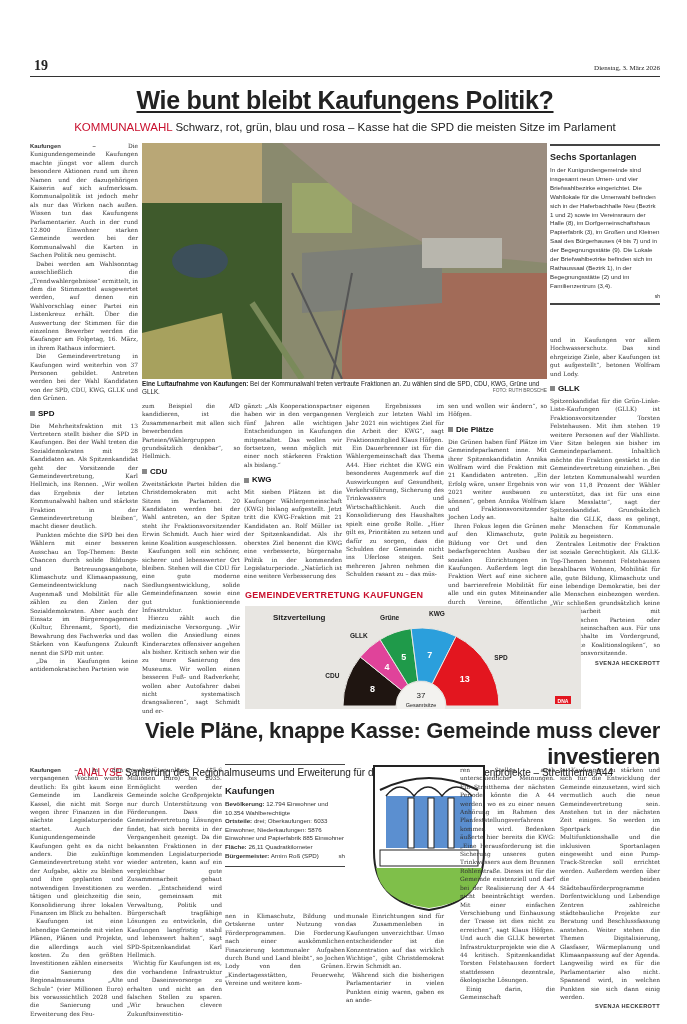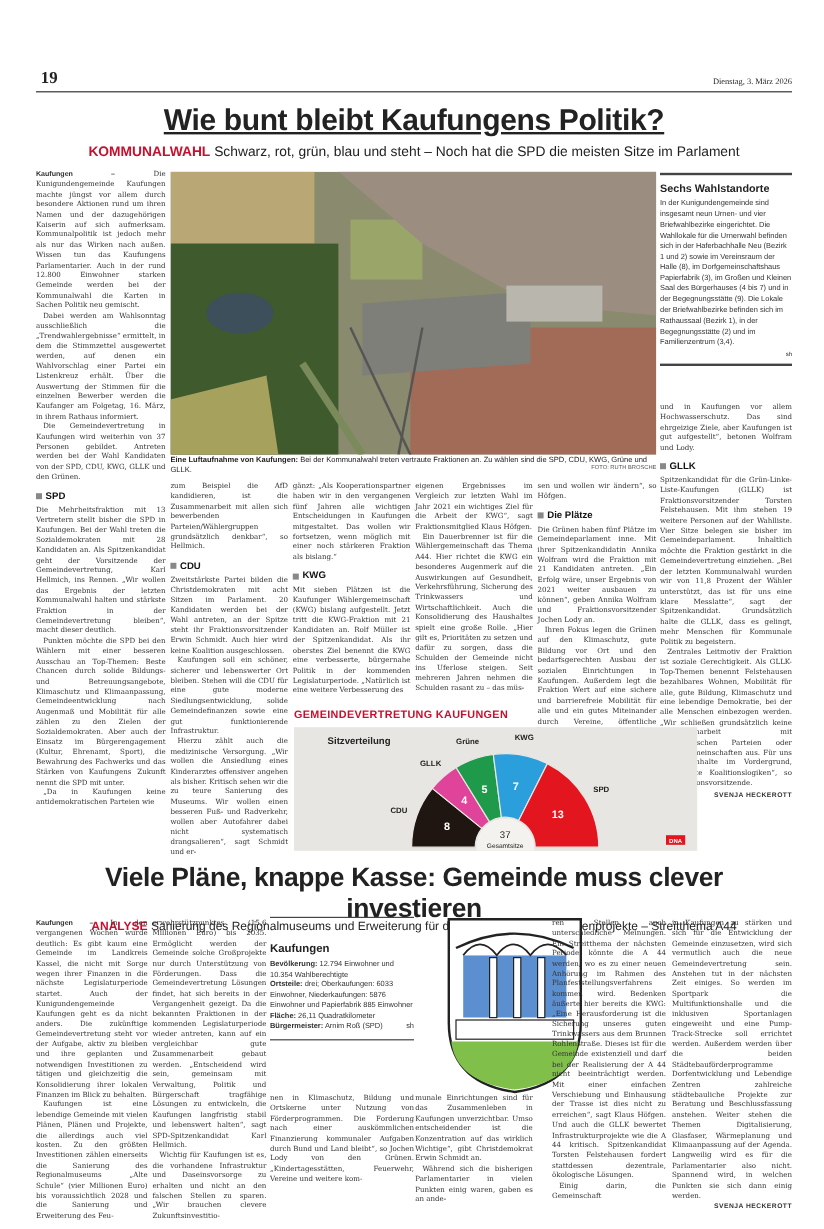--- a/index.html
+++ b/index.html
@@ -4,60 +4,60 @@
 <style>
   html,body{margin:0;padding:0;background:#fff;}
   body{width:687px;height:1024px;position:relative;overflow:hidden;font-family:"DejaVu Serif",serif;color:#222;}
   .page{position:absolute;left:30px;top:0;width:630px;}
   .masthead{position:absolute;top:58px;left:0;width:630px;height:18px;border-bottom:1px solid #333;}
   .pgnum{position:absolute;left:4px;top:0;font:bold 14px "Liberation Serif",serif;}
   .section{position:absolute;left:28px;top:-4px;font:bold 21px "Liberation Serif",serif;letter-spacing:0.3px;}
   .date{position:absolute;right:0;top:6px;font:7px "Liberation Serif",serif;}
   .hl1{position:absolute;top:86px;left:0;width:630px;text-align:center;font:bold 25px "Liberation Sans",sans-serif;letter-spacing:-0.3px;text-decoration:underline;}
   .sub1{position:absolute;top:121px;left:0;width:630px;text-align:center;font:11.5px "Liberation Sans",sans-serif;}
-  .kicker{color:#c8102e;font-weight:bold;}
+  .kicker{color:#c8102e;font-weight:normal;}
   .col{position:absolute;font:5.9px/8.4px "DejaVu Serif",serif;text-align:justify;color:#333;}
   .col p{margin:0;text-indent:6px;}
   .col p.first{text-indent:0;}
   .lead{font:bold 5.9px "Liberation Sans",sans-serif;}
   .subhead{font:bold 8px "Liberation Sans",sans-serif;margin:6px 0 4px 0;color:#111;}
   .subhead .sq{display:inline-block;width:5px;height:5px;background:#888;margin-right:3px;vertical-align:middle;}
   .photo{position:absolute;left:112px;top:143px;width:405px;height:236px;overflow:hidden;}
   .caption{position:absolute;left:112px;top:380px;width:405px;font:6.3px/8px "Liberation Sans",sans-serif;color:#222;}
   .caption b{font-weight:bold;}
   .credit{position:absolute;right:0;top:8px;font:4.8px "Liberation Sans",sans-serif;color:#555;}
   .infobox{position:absolute;left:520px;top:144px;width:110px;border-top:2px solid #444;border-bottom:2px solid #444;padding:4px 0 4px 0;}
   .infobox h3{margin:2px 0 4px 0;font:bold 9px "Liberation Sans",sans-serif;}
   .infobox .txt{font:6.2px/8.9px "Liberation Sans",sans-serif;color:#333;}
   .infobox .sig{text-align:right;font:5px "Liberation Sans",sans-serif;margin-top:2px;}
   .author{text-align:right;font:bold 5.6px "Liberation Sans",sans-serif;letter-spacing:0.4px;margin-top:2px;}
   .chartwrap{position:absolute;left:198px;top:590px;width:376px;height:118px;margin-left:17px;}
   .chartTitle{font:bold 9px "Liberation Sans",sans-serif;color:#c8102e;letter-spacing:0.3px;}
   .chartbox{position:absolute;left:0;top:16px;width:320px;height:103px;background:#e8e6e2;padding-left:16px;}
-  .hl2{position:absolute;top:718px;left:0;width:630px;text-align:center;font:bold 22px "Liberation Sans",sans-serif;letter-spacing:-0.3px;}
+  .hl2{position:absolute;top:718px;left:0;width:630px;text-align:right;font:bold 22px "Liberation Sans",sans-serif;letter-spacing:-0.3px;}
   .sub2{position:absolute;top:746px;left:0;width:630px;text-align:center;font:10px "Liberation Sans",sans-serif;margin-top:21px;}
   .factbox{position:absolute;left:195px;top:764px;width:120px;border-top:1.5px solid #444;border-bottom:1.5px solid #444;padding:20px 0 6px 0;}
   .factbox h3{margin:0 0 4px 0;font:bold 9.5px "Liberation Sans",sans-serif;}
   .factbox .txt{font:6.2px/8.6px "Liberation Sans",sans-serif;color:#333;}
   .factbox b{font-weight:bold;}
   .crest{position:absolute;left:340px;top:762px;width:118px;height:150px;}
 </style>
 </head>
 <body>
 
 <div class="page">
 
   <div class="masthead">
     <span class="pgnum">19</span>
     <span class="date">Dienstag, 3. März 2026</span>
   </div>
 
   <div class="hl1">Wie bunt bleibt Kaufungens Politik?</div>
   <div class="sub1">
-    <span class="kicker">KOMMUNALWAHL</span><span> Schwarz, rot, grün, blau und steht – Noch hat die SPD die meisten Sitze im Parlament</span>
+    <span class="kicker">KOMMUNALWAHL</span><span> Schwarz, rot, grün, blau und rosa – Kasse hat die SPD die meisten Sitze im Parlament</span>
   </div>
 
   <div class="col" style="left:0;top:142px;width:108px;">
     <p class="first"><span class="lead">Kaufungen –</span><span> Die Kunigundengemeinde Kaufungen machte jüngst vor allem durch besondere Aktionen rund um ihren Namen und der dazugehörigen Kaiserin auf sich aufmerksam. Kommunalpolitik ist jedoch mehr als nur das Wirken nach außen. Wissen tun das Kaufungens Parlamentarier. Auch in der rund 12.800 Einwohner starken Gemeinde werden bei der Kommunalwahl die Karten in Sachen Politik neu gemischt.</span></p>
     <p>Dabei werden am Wahlsonntag ausschließlich die „Trendwahlergebnisse“ ermittelt, in dem die Stimmzettel ausgewertet werden, auf denen ein Wahlvorschlag einer Partei ein Listenkreuz erhält. Über die Auswertung der Stimmen für die einzelnen Bewerber werden die Kaufanger am Folgetag, 16. März, in ihrem Rathaus informiert.</p>
     <p>Die Gemeindevertretung in Kaufungen wird weiterhin von 37 Personen gebildet. Antreten werden bei der Wahl Kandidaten von der SPD, CDU, KWG, GLLK und den Grünen.</p>
     <div class="subhead"><span class="sq"></span><span>SPD</span></div>
     <p class="first">Die Mehrheitsfraktion mit 13 Vertretern stellt bisher die SPD in Kaufungen. Bei der Wahl treten die Sozialdemokraten mit 28 Kandidaten an. Als Spitzenkandidat geht der Vorsitzende der Gemeindevertretung, Karl Hellmich, ins Rennen. „Wir wollen das Ergebnis der letzten Kommunalwahl halten und stärkste Fraktion in der Gemeindevertretung bleiben“, macht dieser deutlich.</p>
     <p>Punkten möchte die SPD bei den Wählern mit einer besseren Ausschau an Top-Themen: Beste Chancen durch solide Bildungs- und Betreuungsangebote, Klimaschutz und Klimaanpassung, Gemeindeentwicklung nach Augenmaß und Mobilität für alle zählen zu den Zielen der Sozialdemokraten. Aber auch der Einsatz im Bürgerengagement (Kultur, Ehrenamt, Sport), die Bewahrung des Fachwerks und das Stärken von Kaufungens Zukunft nennt die SPD mit unter.</p>
     <p>„Da in Kaufungen keine antidemokratischen Parteien wie</p>
@@ -79,21 +79,21 @@
       <path d="M210 130 L190 236" stroke="#555" stroke-width="2"></path>
       <path d="M110 160 L160 236" stroke="#7a8a5a" stroke-width="6"></path>
     </svg>
   </div>
   <div class="caption">
     <b>Eine Luftaufnahme von Kaufungen:</b><span> Bei der Kommunalwahl treten vertraute Fraktionen an. Zu wählen sind die SPD, CDU, KWG, Grüne und GLLK.</span>
     <span class="credit">FOTO: RUTH BROSCHE</span>
   </div>
 
   <div class="infobox">
-    <h3>Sechs Wahlstandorte</h3>
+    <h3>Sechs Sportanlagen</h3>
     <div class="txt">In der Kunigundengemeinde sind insgesamt neun Urnen- und vier Briefwahlbezirke eingerichtet. Die Wahllokale für die Urnenwahl befinden sich in der Haferbachhalle Neu (Bezirk 1 und 2) sowie im Vereinsraum der Halle (8), im Dorfgemeinschaftshaus Papierfabrik (3), im Großen und Kleinen Saal des Bürgerhauses (4 bis 7) und in der Begegnungsstätte (9). Die Lokale der Briefwahlbezirke befinden sich im Rathaussaal (Bezirk 1), in der Begegnungsstätte (2) und im Familienzentrum (3,4).</div>
     <div class="sig">sh</div>
   </div>
 
   <div class="col" style="left:112px;top:402px;width:98px;">
     <p class="first">zum Beispiel die AfD kandidieren, ist die Zusammenarbeit mit allen sich bewerbenden Parteien/Wählergruppen grundsätzlich denkbar“, so Hellmich.</p>
     <div class="subhead"><span class="sq"></span><span>CDU</span></div>
     <p class="first">Zweitstärkste Partei bilden die Christdemokraten mit acht Sitzen im Parlament. 20 Kandidaten werden bei der Wahl antreten, an der Spitze steht ihr Fraktionsvorsitzender Erwin Schmidt. Auch hier wird keine Koalition ausgeschlossen.</p>
     <p>Kaufungen soll ein schöner, sicherer und lebenswerter Ort bleiben. Stehen will die CDU für eine gute moderne Siedlungsentwicklung, solide Gemeindefinanzen sowie eine gut funktionierende Infrastruktur.</p>
     <p>Hierzu zählt auch die medizinische Versorgung. „Wir wollen die Ansiedlung eines Kinderarztes offensiver angehen als bisher. Kritisch sehen wir die zu teure Sanierung des Museums. Wir wollen einen besseren Fuß- und Radverkehr, wollen aber Autofahrer dabei nicht systematisch drangsalieren“, sagt Schmidt und er-</p>

